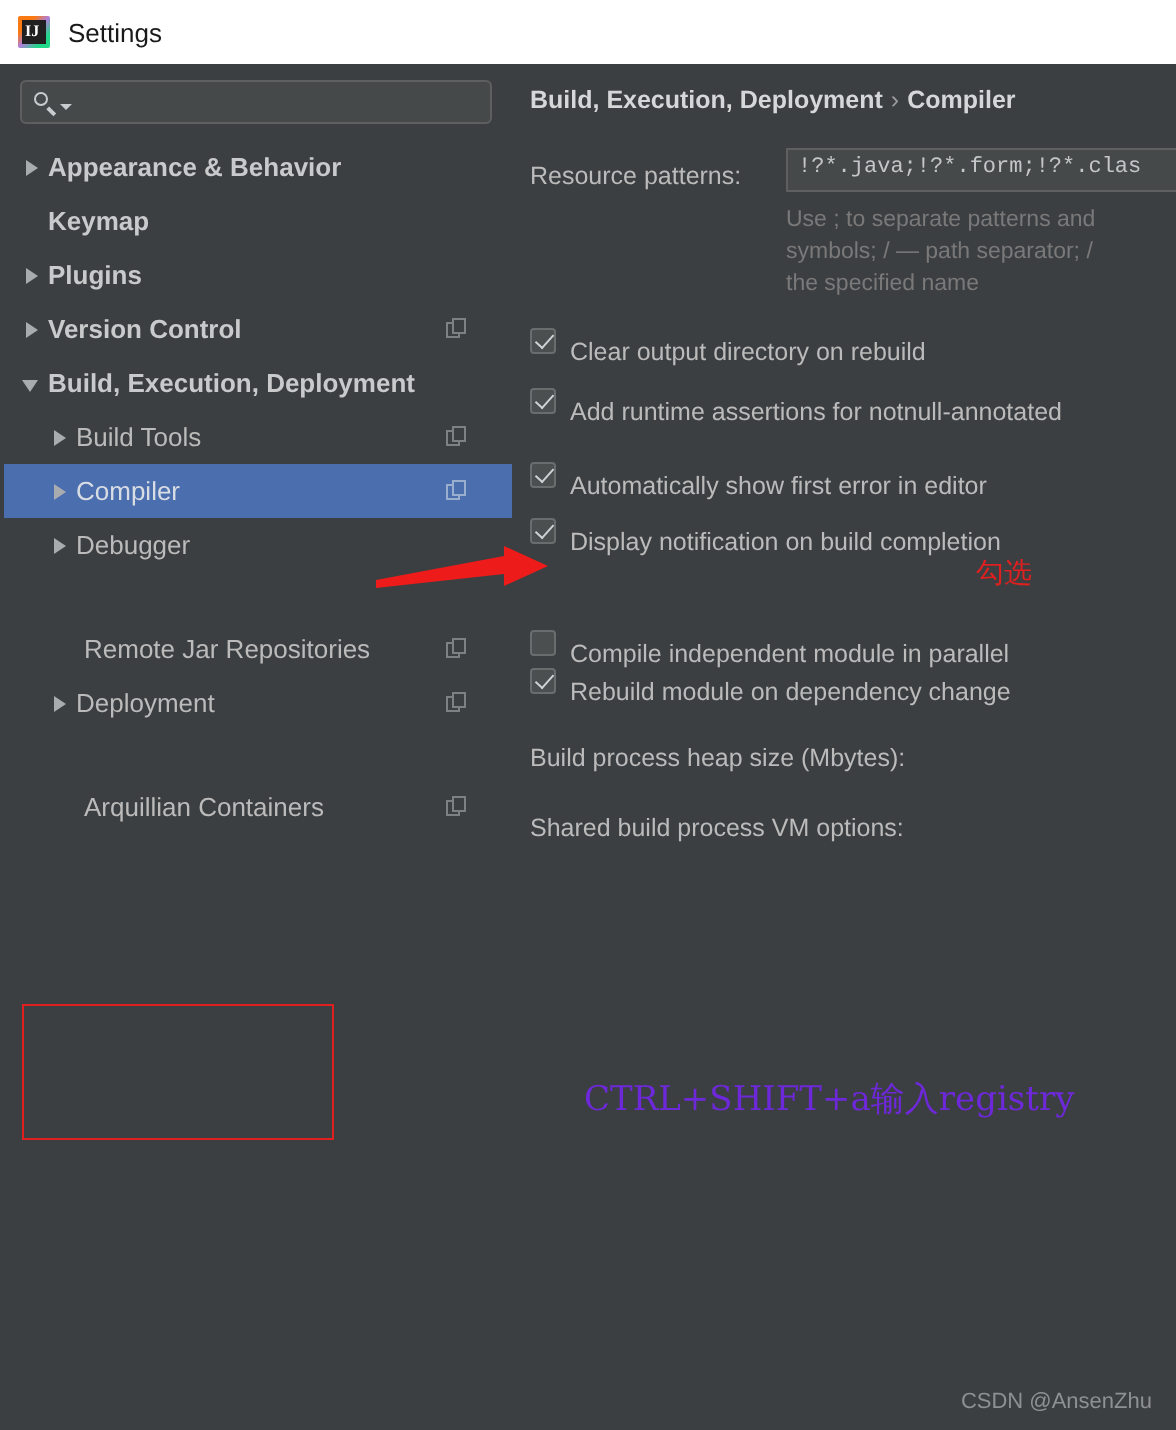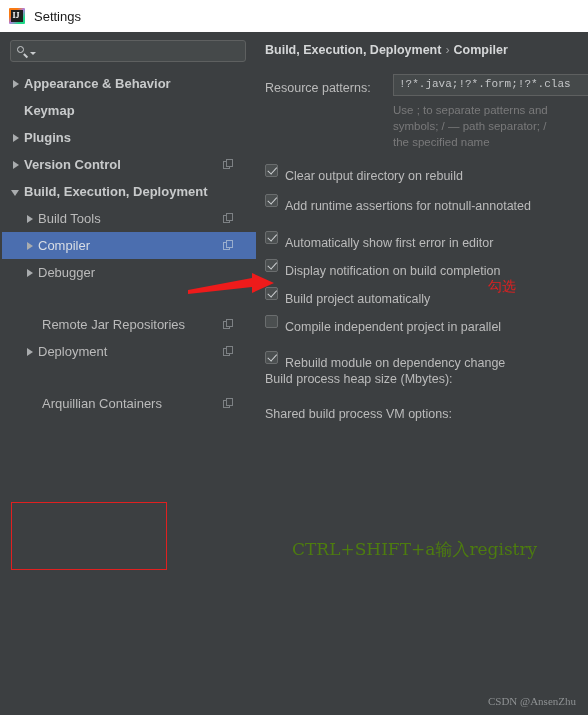--- a/index.html
+++ b/index.html
@@ -331,38 +331,38 @@
     position: absolute;
     left: 0; top: 440px;
     width: 588px; height: 9px;
     background: #ffffff;
   }
 
   #se-red-annotation {
     position: absolute;
     left: 292px; top: 538px;
     font-size: 17px;
-    color: #4d7c0f;
+    color: #6d28d9;
     font-family: "DejaVu Serif", serif;
     white-space: nowrap;
   }
   #red-box {
     position: absolute;
     left: 11px; top: 502px;
     width: 156px; height: 68px;
     border: 1.5px solid #e02020;
     box-sizing: border-box;
     pointer-events: none;
   }
   #watermark {
     position: absolute;
     right: 12px; bottom: 8px;
     font-size: 11px;
     color: #8e9193;
-    font-family: Liberation Serif, serif;
+    font-family: Liberation Sans, sans-serif;
   }
 </style>
 </head>
 <body>
 
 <div id="settings-window">
 
   <div id="titlebar">
     <span class="app-icon">
       <span class="sq"></span>
@@ -498,29 +498,25 @@
         <span class="cb-label">Add runtime assertions for notnull-annotated</span>
       </div>
       <div class="cb-row" style="top:224px">
         <span class="checkbox checked"></span>
         <span class="cb-label">Display notification on build completion</span>
       </div>
       <div class="cb-row" style="top:196px">
         <span class="checkbox checked"></span>
         <span class="cb-label">Automatically show first error in editor</span>
       </div>
-      <div class="cb-row" style="top:252px">
-        <span class="checkbox checked"></span>
-        <span class="cb-label">Build project automatically</span>
-      </div>
       <div class="cb-row" style="top:280px">
         <span class="checkbox"></span>
-        <span class="cb-label">Compile independent project in parallel</span>
-      </div>
-      <div class="cb-row" style="top:316px">
+        <span class="cb-label">Compile independent module in parallel</span>
+      </div>
+      <div class="cb-row" style="top:299px">
         <span class="checkbox checked"></span>
         <span class="cb-label">Rebuild module on dependency change</span>
       </div>
 
       <div class="plain-row" style="top:340px">Build process heap size (Mbytes):</div>
       <div class="plain-row" style="top:375px">Shared build process VM options:</div>
 
     </div>
   </div>
 

